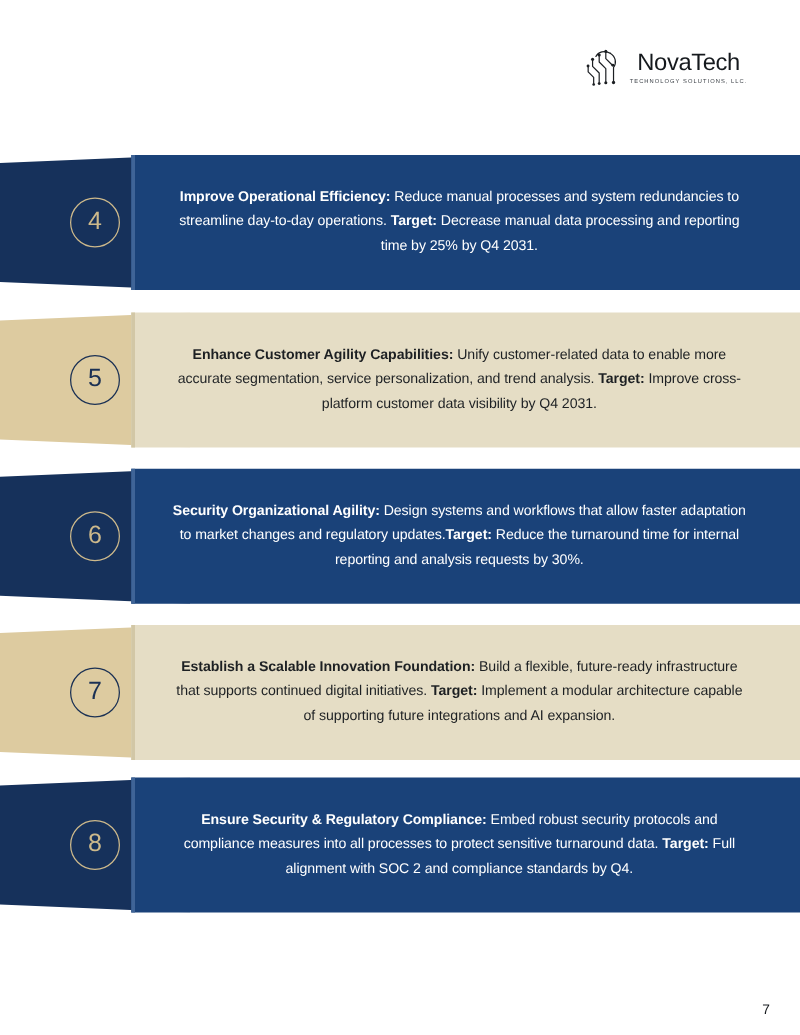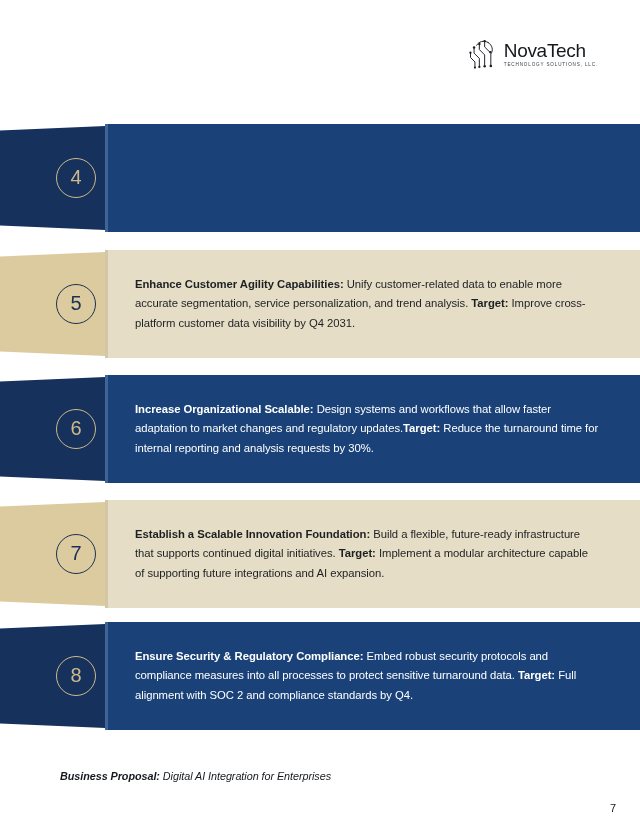--- a/index.html
+++ b/index.html
@@ -2,21 +2,21 @@
 <html><head>
 <meta charset="utf-8">
 <style>
   * { margin:0; padding:0; box-sizing:border-box; }
   html, body {
     width:640px; height:828px;
     background:#ffffff;
     font-family:"Liberation Sans", sans-serif;
     overflow:hidden;
   }
-  .page { position:relative; width:640px; height:828px; background:#fff; }
+  .page { position:relative; width:640px; height:828px; background:#fff;text-align:center; }
 
   
   .header { position:absolute; top:0; left:0; width:640px; height:118px; }
   .logo-block {
     position:absolute; right:42px; top:38px;
     display:flex; align-items:center; gap:7px;
   }
   .logo-mark { width:30px; height:32px; flex:0 0 auto; }
   .logo-text { display:flex; flex-direction:column; line-height:1; }
   .logo-name {
@@ -120,20 +120,21 @@
   </div>
 
   <div class="row navy" style="top:124px;height:108px;">
     <div class="tab">
       <div class="circle">
         <span>4</span>
       </div>
     </div>
     <div class="panel">
       <div class="panel-accent"></div>
+      <p class="panel-body"><b>Improve Operational Efficiency:</b><span> Reduce manual processes and system redundancies to streamline day-to-day operations. </span><b>Target:</b><span> Decrease manual data processing and reporting time by 25% by Q4 2031.</span></p>
     </div>
   </div>
 
   <div class="row tan" style="top:250px;height:108px;">
     <div class="tab">
       <div class="circle">
         <span>5</span>
       </div>
     </div>
     <div class="panel">
@@ -143,21 +144,21 @@
   </div>
 
   <div class="row navy" style="top:375px;height:108px;">
     <div class="tab">
       <div class="circle">
         <span>6</span>
       </div>
     </div>
     <div class="panel">
       <div class="panel-accent"></div>
-      <p class="panel-body"><b>Increase Organizational Scalable:</b><span> Design systems and workflows that allow faster adaptation to market changes and regulatory updates.</span><b>Target:</b><span> Reduce the turnaround time for internal reporting and analysis requests by 30%.</span></p>
+      <p class="panel-body"><b>Security Organizational Agility:</b><span> Design systems and workflows that allow faster adaptation to market changes and regulatory updates.</span><b>Target:</b><span> Reduce the turnaround time for internal reporting and analysis requests by 30%.</span></p>
     </div>
   </div>
 
   <div class="row tan" style="top:500px;height:108px;">
     <div class="tab">
       <div class="circle">
         <span>7</span>
       </div>
     </div>
     <div class="panel">
@@ -171,16 +172,15 @@
       <div class="circle">
         <span>8</span>
       </div>
     </div>
     <div class="panel">
       <div class="panel-accent"></div>
       <p class="panel-body"><b>Ensure Security &amp; Regulatory Compliance:</b><span> Embed robust security protocols and compliance measures into all processes to protect sensitive turnaround data. </span><b>Target:</b><span> Full alignment with SOC 2 and compliance standards by Q4.</span></p>
     </div>
   </div>
 
-  <div class="footer"><b>Business Proposal:</b><span> Digital AI Integration for Enterprises</span></div>
   <div class="page-number">7</div>
 
 </div>
 
 </body></html>

